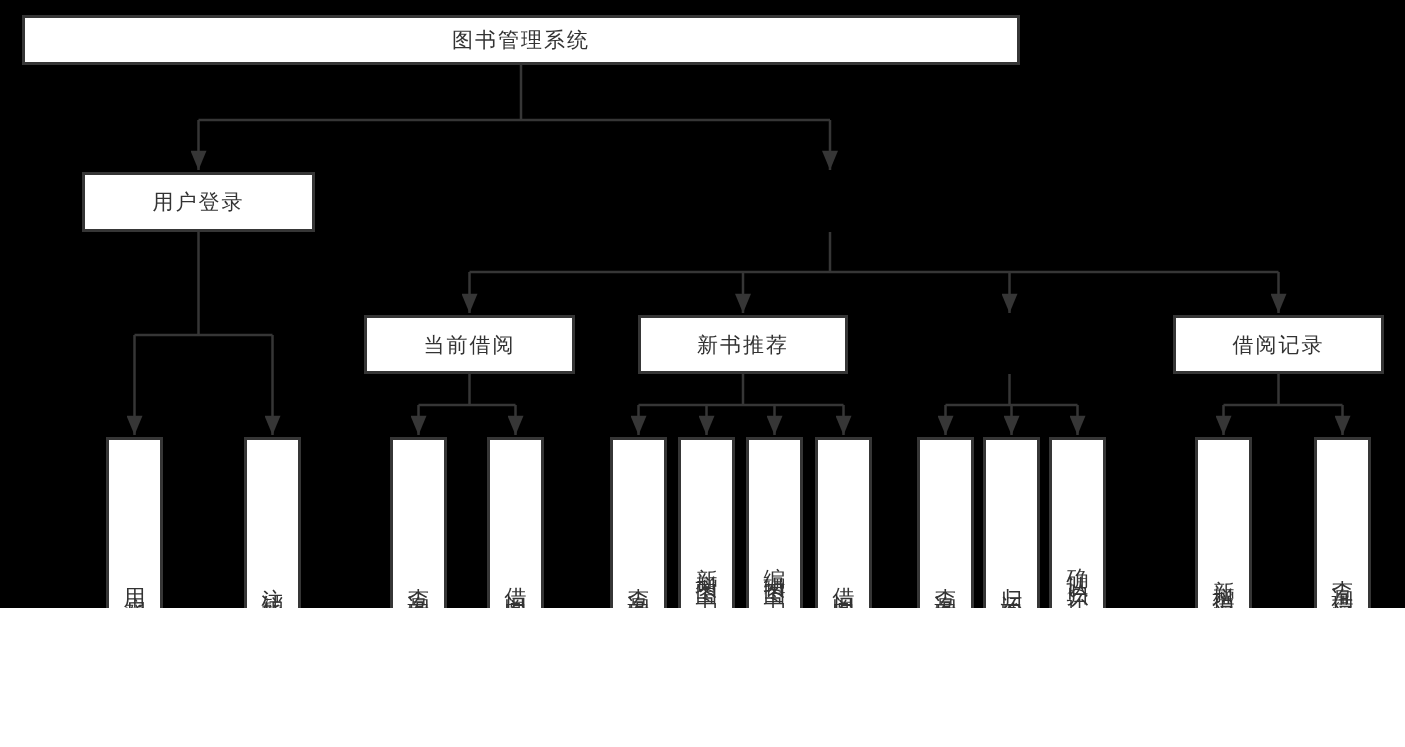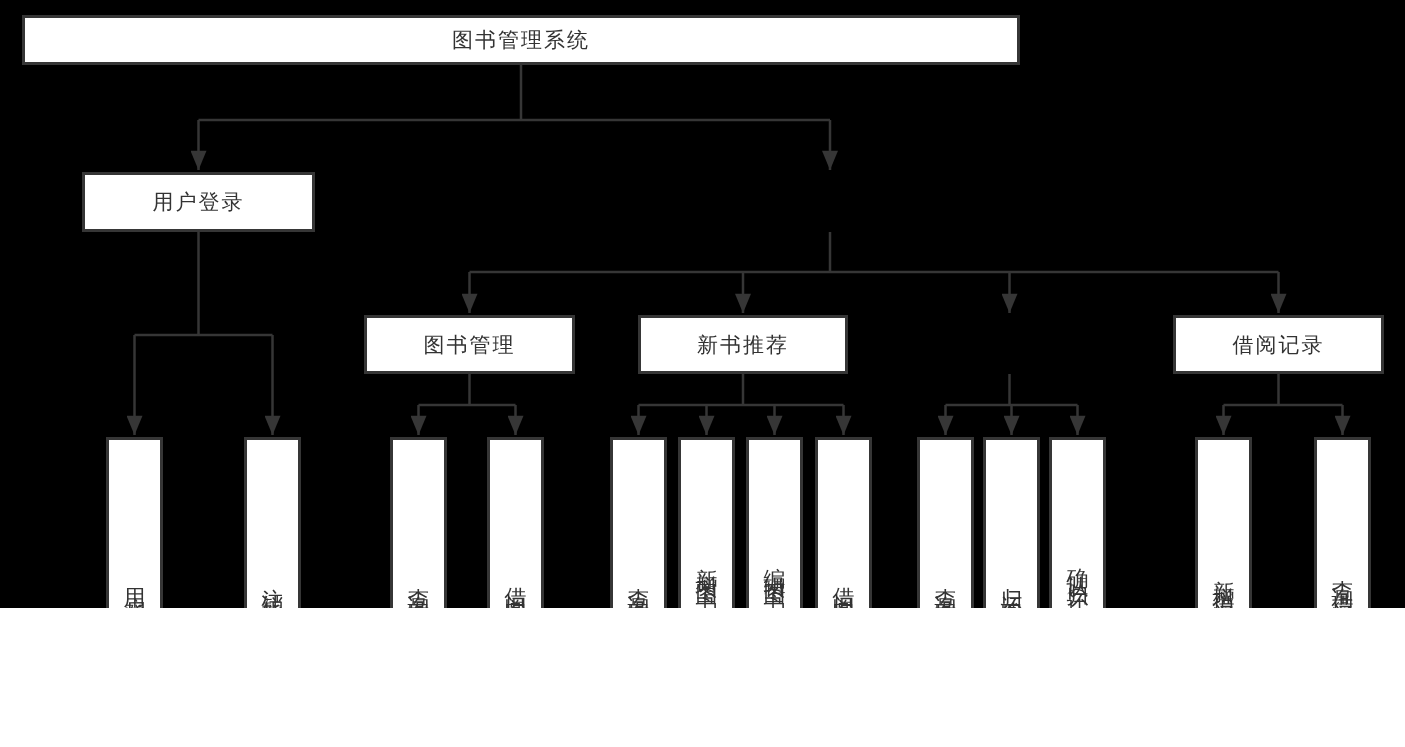--- a/index.html
+++ b/index.html
@@ -89,21 +89,21 @@
 
     <path class="ln" d="M1278.5 374 V405 M1223.5 405 H1342.5"></path>
     <line class="ln" x1="1223.5" y1="405" x2="1223.5" y2="435" marker-end="url(#ah)"></line>
     <line class="ln" x1="1342.5" y1="405" x2="1342.5" y2="435" marker-end="url(#ah)"></line>
   </svg>
 
   <div class="box h" style="left:22px;top:15px;width:998px;height:50px">图书管理系统</div>
 
   <div class="box h" style="left:82px;top:172px;width:233px;height:60px">用户登录</div>
 
-  <div class="box h" style="left:364px;top:315px;width:211px;height:59px">图书管理</div>
+  <div class="box h" style="left:364px;top:315px;width:211px;height:59px">当前借阅</div>
   <div class="box h" style="left:638px;top:315px;width:210px;height:59px">新书推荐</div>
   <div class="box h" style="left:1173px;top:315px;width:211px;height:59px">借阅记录</div>
 
   <div class="box v" style="left:106px;top:437px;width:57px;height:298px">用户登录</div>
   <div class="box v" style="left:244px;top:437px;width:57px;height:298px">注销登录</div>
 
   <div class="box v" style="left:390px;top:437px;width:57px;height:298px">查询图书</div>
   <div class="box v" style="left:487px;top:437px;width:57px;height:298px">借阅图书</div>
 
   <div class="box v" style="left:610px;top:437px;width:57px;height:298px">查询图书</div>

